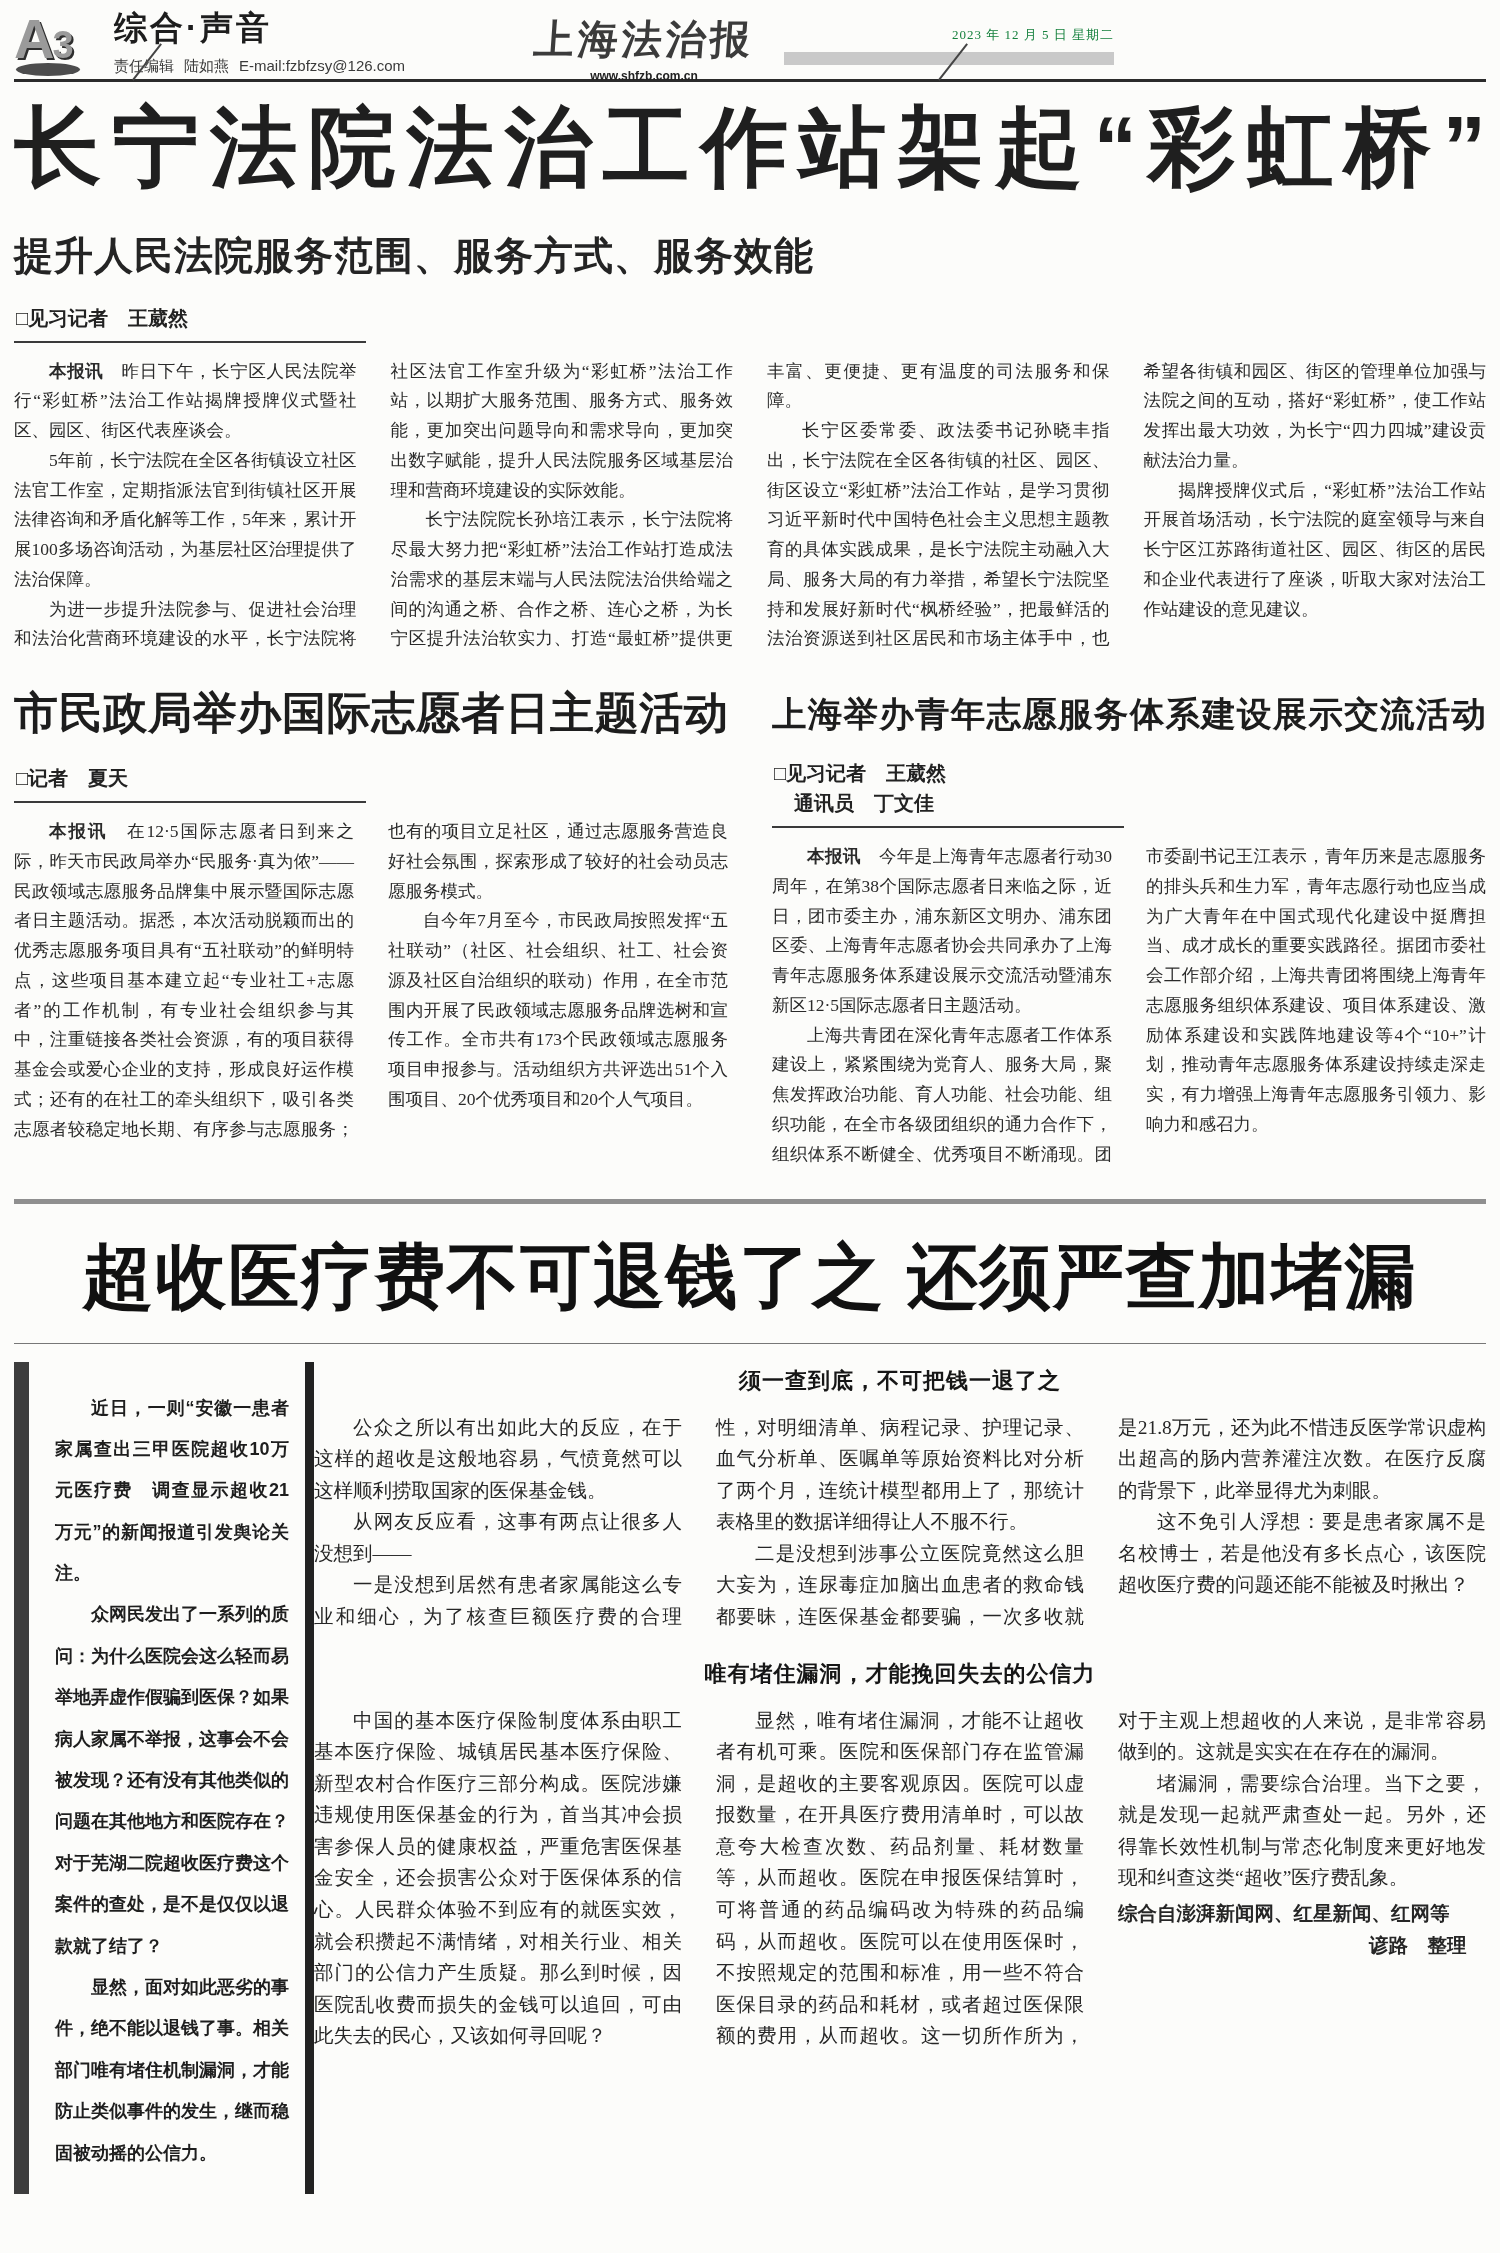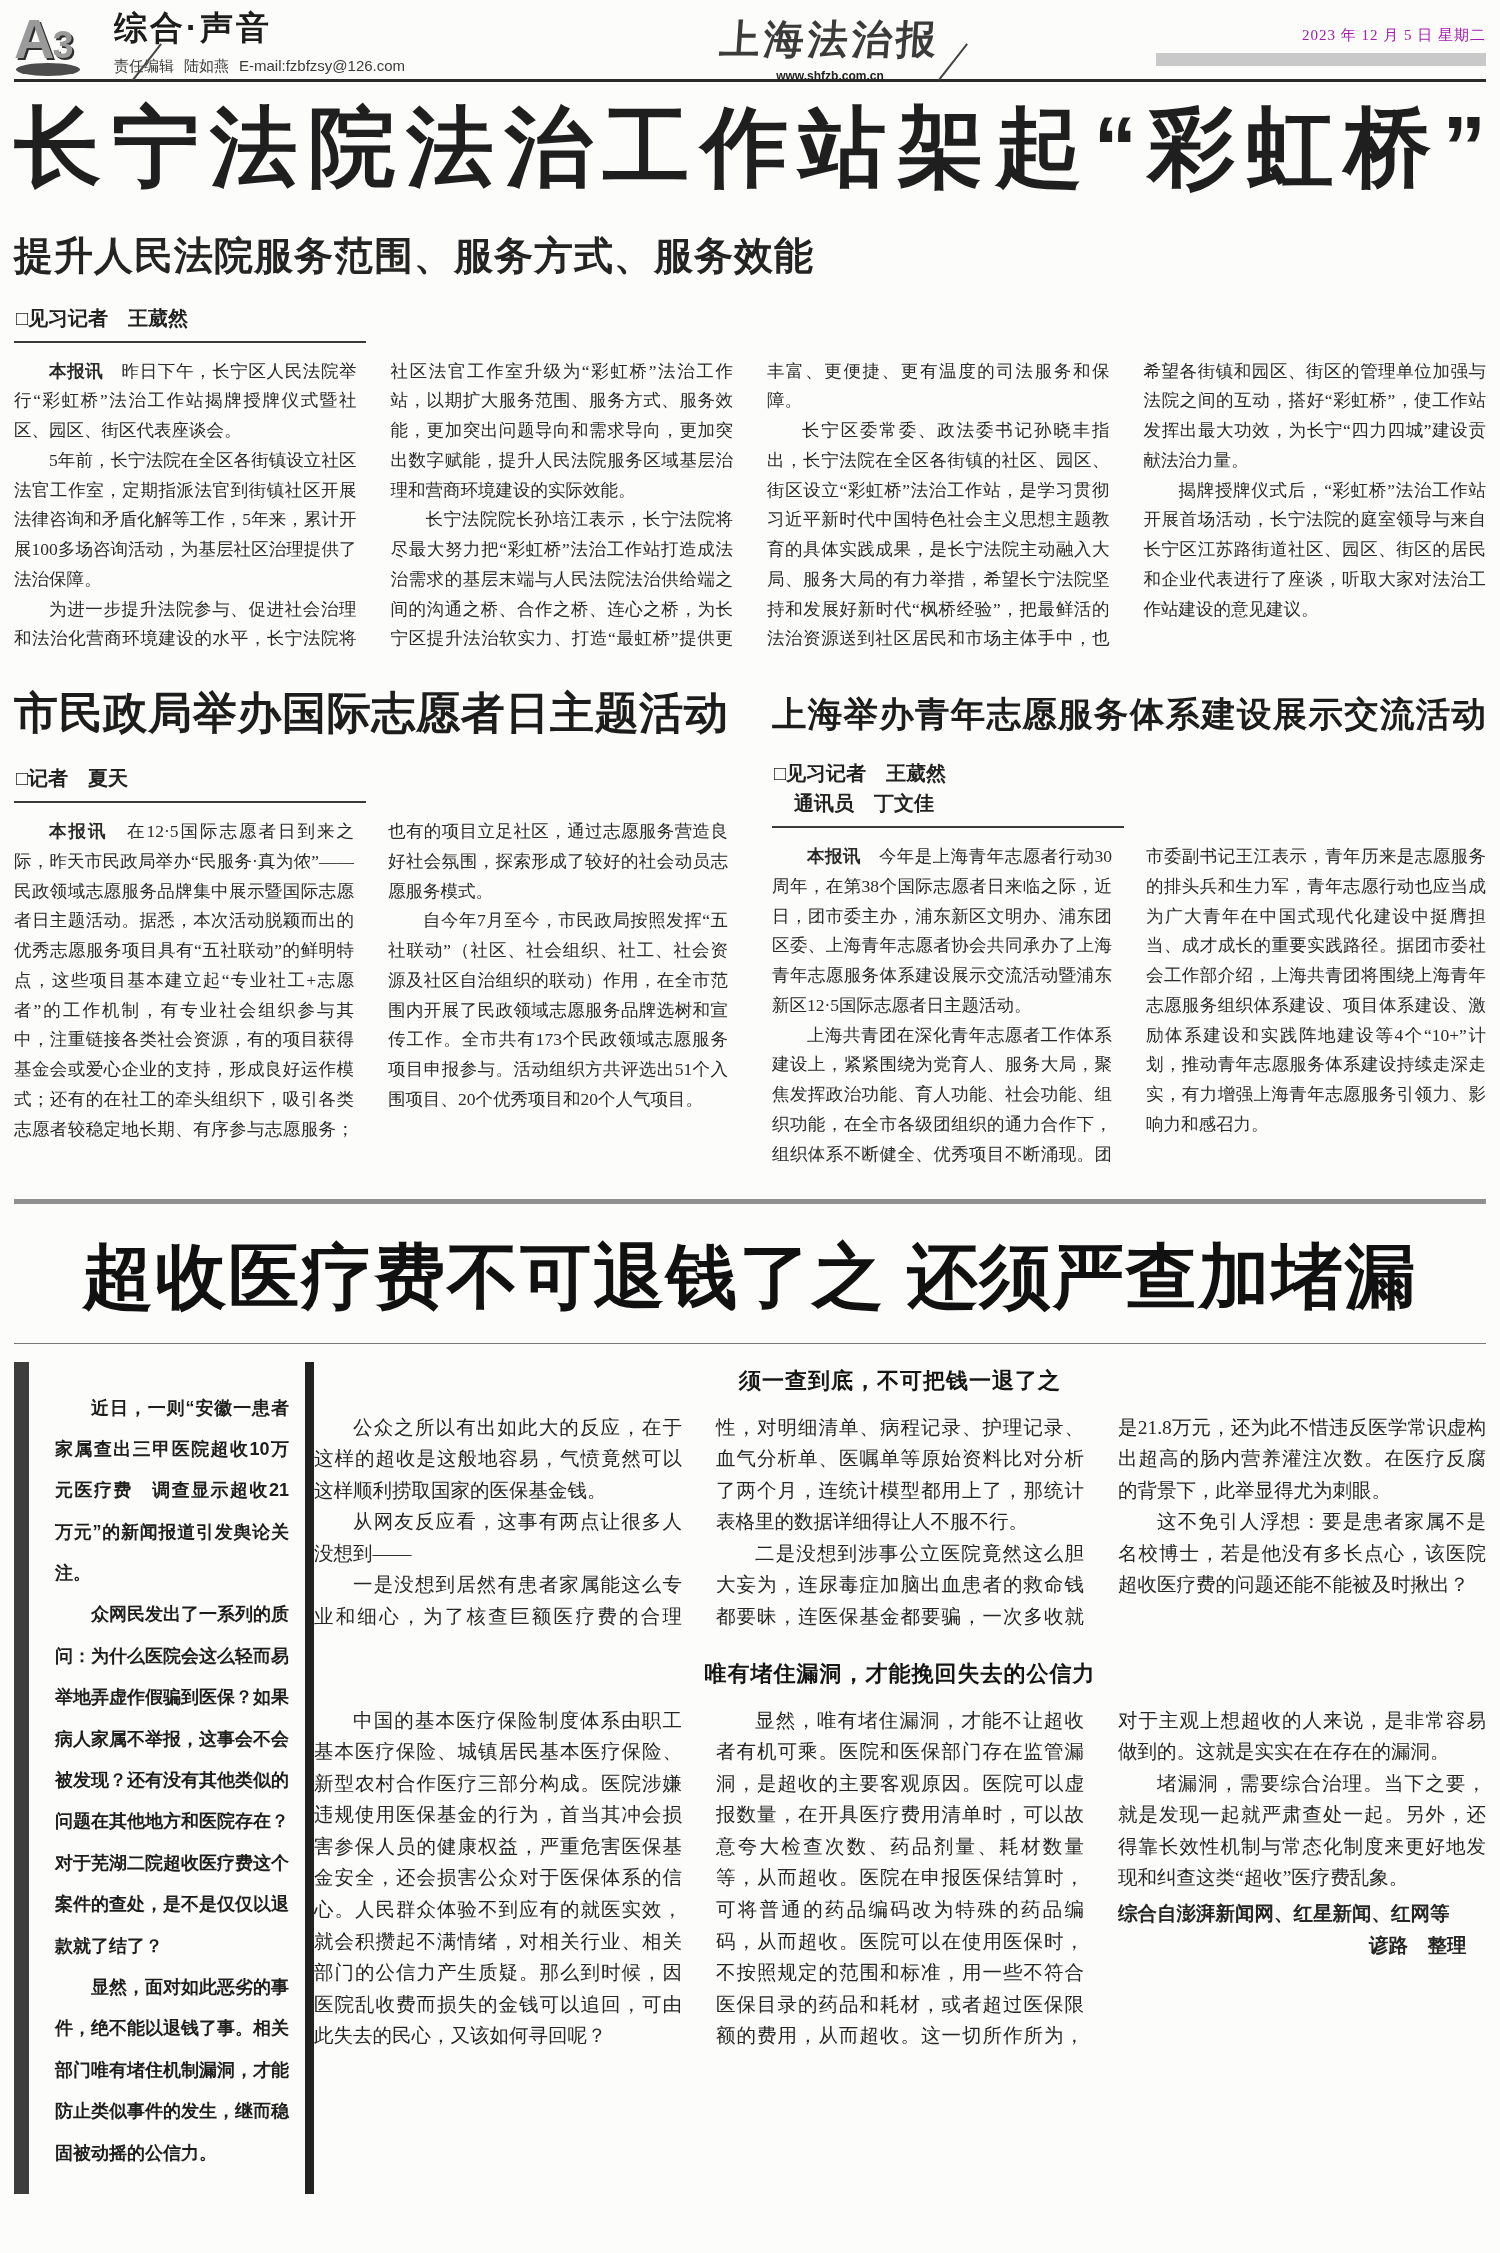--- a/index.html
+++ b/index.html
@@ -3,39 +3,39 @@
 <meta charset="utf-8">
 <style>
   * { margin:0; padding:0; box-sizing:border-box; }
   html,body { background:#e8e8e4; }
   .page {
     width:1500px; height:2253px; margin:0 auto; background:#fcfcfa;
     color:#262626; padding:10px 14px 16px; overflow:hidden; position:relative;
     font-family:"Liberation Serif","DejaVu Serif",serif;
   }
   
-  .masthead { display:flex; justify-content:space-between; align-items:stretch;
+  .masthead { display:flex; align-items:stretch;
     border-bottom:3px solid #2b2b2b; height:72px; position:relative; }
   .mast-left { display:flex; align-items:flex-start; gap:14px; width:520px; }
   .page-badge { position:relative; width:86px; height:66px; flex:0 0 auto; }
   .badge-letter { font-family:"Liberation Sans",sans-serif; font-weight:900; font-size:56px;
     line-height:58px; color:#9a9a9a; text-shadow:2px 2px 0 #2e2e2e; letter-spacing:-2px; }
   .badge-ellipse { position:absolute; left:2px; bottom:0; width:64px; height:13px;
     background:#4c4c4c; border-radius:50%; }
   .mast-left-text { display:flex; flex-direction:column; justify-content:space-between; height:66px; }
   .section-title { font-family:"Liberation Sans",sans-serif; font-weight:900; font-size:33px;
     letter-spacing:3px; color:#1d1d1d; line-height:1.1; }
   .editor-line { font-size:15px; color:#3a3a3a; font-family:"Liberation Sans",sans-serif; }
   .editor-line span { margin-right:10px; }
   .mast-center { text-align:center; padding-top:2px; }
   .paper-logo { font-family:"DejaVu Serif","Liberation Serif",serif; font-weight:900; font-size:40px;
     letter-spacing:4px; color:#3b3b3b; transform:skewX(-4deg); }
   .paper-site { font-family:"Liberation Sans",sans-serif; font-weight:700; font-size:12px; color:#222; margin-top:2px; }
   .mast-right { width:360px; text-align:right; padding-top:16px; }
-  .date-line { font-size:15px; color:#a21caf; letter-spacing:1px; }
+  .date-line { font-size:13px; color:#15803d; letter-spacing:1px; }
   .date-bar { margin-top:8px; margin-left:auto; width:330px; height:13px; background:#c9c9c9; }
   .diag { position:absolute; width:2px; height:46px; background:#444; bottom:-6px; transform:rotate(38deg); }
   .diag-left { left:132px; }
   .diag-right { left:938px; }
   
   .a1-headline { margin-top:14px; font-family:"Liberation Sans","DejaVu Sans",sans-serif;
     font-weight:900; font-size:87px; line-height:1.18; color:#1f1f1f;
     text-align:justify; text-align-last:justify; letter-spacing:0; white-space:nowrap; }
   .a1-subtitle { margin-top:30px; font-family:"Liberation Sans",sans-serif; font-weight:700;
     font-size:39px; color:#242424; letter-spacing:1px; }

